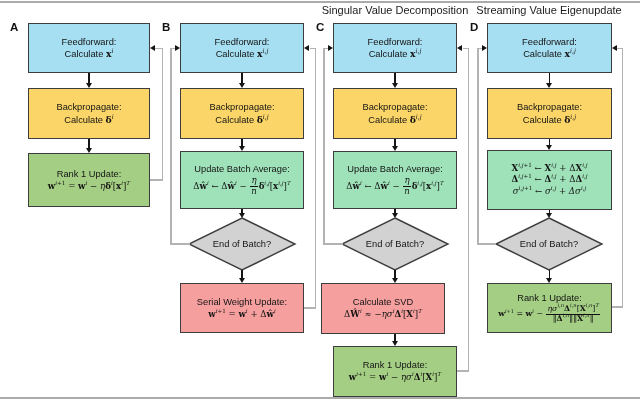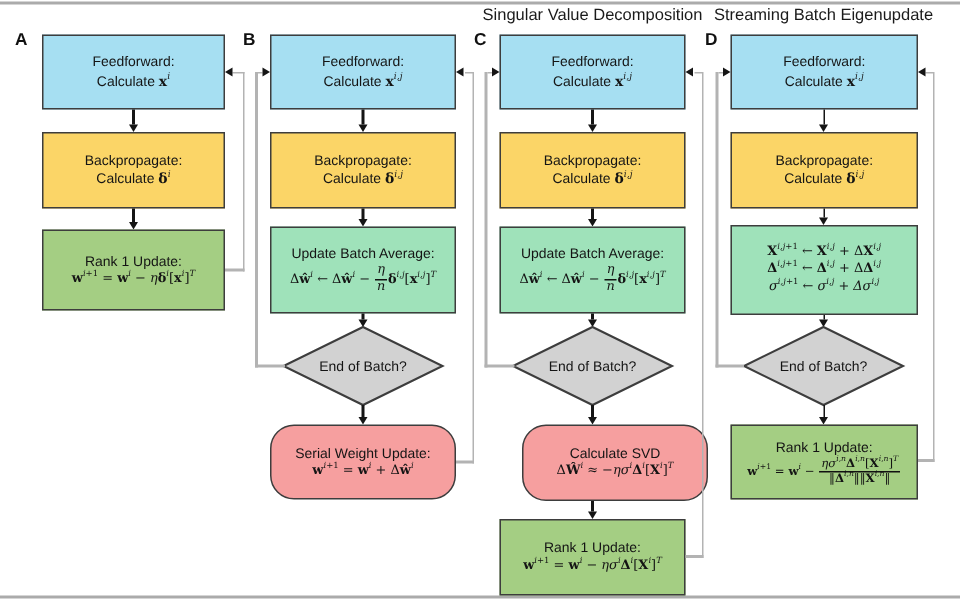--- a/index.html
+++ b/index.html
@@ -8,21 +8,21 @@
   .rule{position:absolute;left:0;width:640px;height:2px;background:#ababab;}
   .panel-title{position:absolute;font-size:11px;text-align:center;white-space:nowrap;color:#1a1a1a;}
   .panel-label{position:absolute;font-size:11.5px;font-weight:bold;color:#111;}
   .box{position:absolute;box-sizing:border-box;border:1.4px solid var(--c-border);
        display:flex;flex-direction:column;align-items:center;justify-content:center;
        text-align:center;line-height:1.3;}
   .box.blue{background:var(--c-blue);}
   .box.yellow{background:var(--c-yellow);}
   .box.green{background:var(--c-green);}
   .box.mint{background:var(--c-mint);}
-  .box.red{background:var(--c-red);border-radius:16px;}
+  .box.red{background:var(--c-red);}
   .t{font-size:9.3px;white-space:nowrap;}
   .m{font-family:"DejaVu Serif",serif;}
   .eq{font-family:"DejaVu Serif",serif;font-size:8.6px;margin-top:1px;white-space:nowrap;line-height:1.35;}
   sup{font-size:66%;vertical-align:super;line-height:0;}
   .frac{display:inline-block;vertical-align:middle;text-align:center;line-height:1.15;margin:0 1px;}
   .frac .fn{display:block;border-bottom:1px solid #111;padding:0 1px;}
   .frac .fd{display:block;}
   .conn{position:absolute;width:1.5px;background:#151515;}
   .ah{position:absolute;width:0;height:0;}
   .ah.down{border-left:3.5px solid transparent;border-right:3.5px solid transparent;border-top:5.5px solid #151515;}
@@ -135,21 +135,21 @@
   <div class="conn" style="left:394.3px;top:209px;height:3.5px;"></div>
   <div class="ah down" style="left:391.5px;top:212.5px;"></div>
 
   <svg class="dsvg" style="left:340px;top:216px;" width="110" height="56">
     <polygon points="55,2 108,28 55,54 2,28" fill="var(--c-gray)" stroke="var(--c-border)" stroke-width="1.4"></polygon>
   </svg>
   <div class="dtext" style="left:340px;top:216px;width:110px;height:56px;">End of Batch?</div>
   <div class="conn" style="left:394.3px;top:270px;height:7.5px;"></div>
   <div class="ah down" style="left:391.5px;top:277.5px;"></div>
 
-  <div class="box red" style="left:348px;top:283px;width:124px;height:51px;">
+  <div class="box red" style="left:321px;top:283px;width:124px;height:51px;">
     <div class="t">Calculate SVD</div>
     <div class="eq">Δ<b>Ŵ</b><sup><i>i</i></sup> ≈ −<i>ησ</i><sup><i>i</i></sup><b>Δ</b><sup><i>i</i></sup>[<b>X</b><sup><i>i</i></sup>]<sup><i>T</i></sup></div>
   </div>
   <div class="conn" style="left:394.3px;top:334px;height:6.5px;"></div>
   <div class="ah down" style="left:391.5px;top:340.5px;"></div>
 
   <div class="box green" style="left:333px;top:346px;width:124px;height:51px;">
     <div class="t">Rank 1 Update:</div>
     <div class="eq"><b>w</b><sup><i>i</i>+1</sup> = <b>w</b><sup><i>i</i></sup> − <i>ησ</i><sup><i>i</i></sup><b>Δ</b><sup><i>i</i></sup>[<b>X</b><sup><i>i</i></sup>]<sup><i>T</i></sup></div>
   </div>
@@ -157,21 +157,21 @@
   <div class="loop" style="left:323px;top:243px;width:20px;height:1.5px;"></div>
   <div class="loop" style="left:323px;top:47.5px;width:1.5px;height:197px;"></div>
   <div class="loop" style="left:324.5px;top:47.5px;width:3px;height:1.5px;"></div>
   <div class="ah right" style="left:327.5px;top:44.5px;"></div>
 
   <div class="loop" style="left:457px;top:370px;width:12px;height:1.5px;"></div>
   <div class="loop" style="left:467.5px;top:47.5px;width:1.5px;height:324px;"></div>
   <div class="loop" style="left:462.5px;top:47.5px;width:5px;height:1.5px;"></div>
   <div class="ah left" style="left:457px;top:44.5px;"></div>
 
-  <div class="panel-title" style="left:474px;top:4px;width:150px;">Streaming Batch Eigenupdate</div>
+  <div class="panel-title" style="left:474px;top:4px;width:150px;">Streaming Value Eigenupdate</div>
   <div class="panel-label" style="left:470px;top:21px;">D</div>
 
   <div class="box blue" style="left:487px;top:23px;width:125px;height:50px;">
     <div class="t">Feedforward:</div>
     <div class="t">Calculate <span class="m"><b>x</b><sup><i>i,j</i></sup></span></div>
   </div>
   <div class="conn" style="left:548.8px;top:73px;height:9.5px;"></div>
   <div class="ah down" style="left:546px;top:82.5px;"></div>
 
   <div class="box yellow" style="left:487px;top:88px;width:125px;height:51px;">

